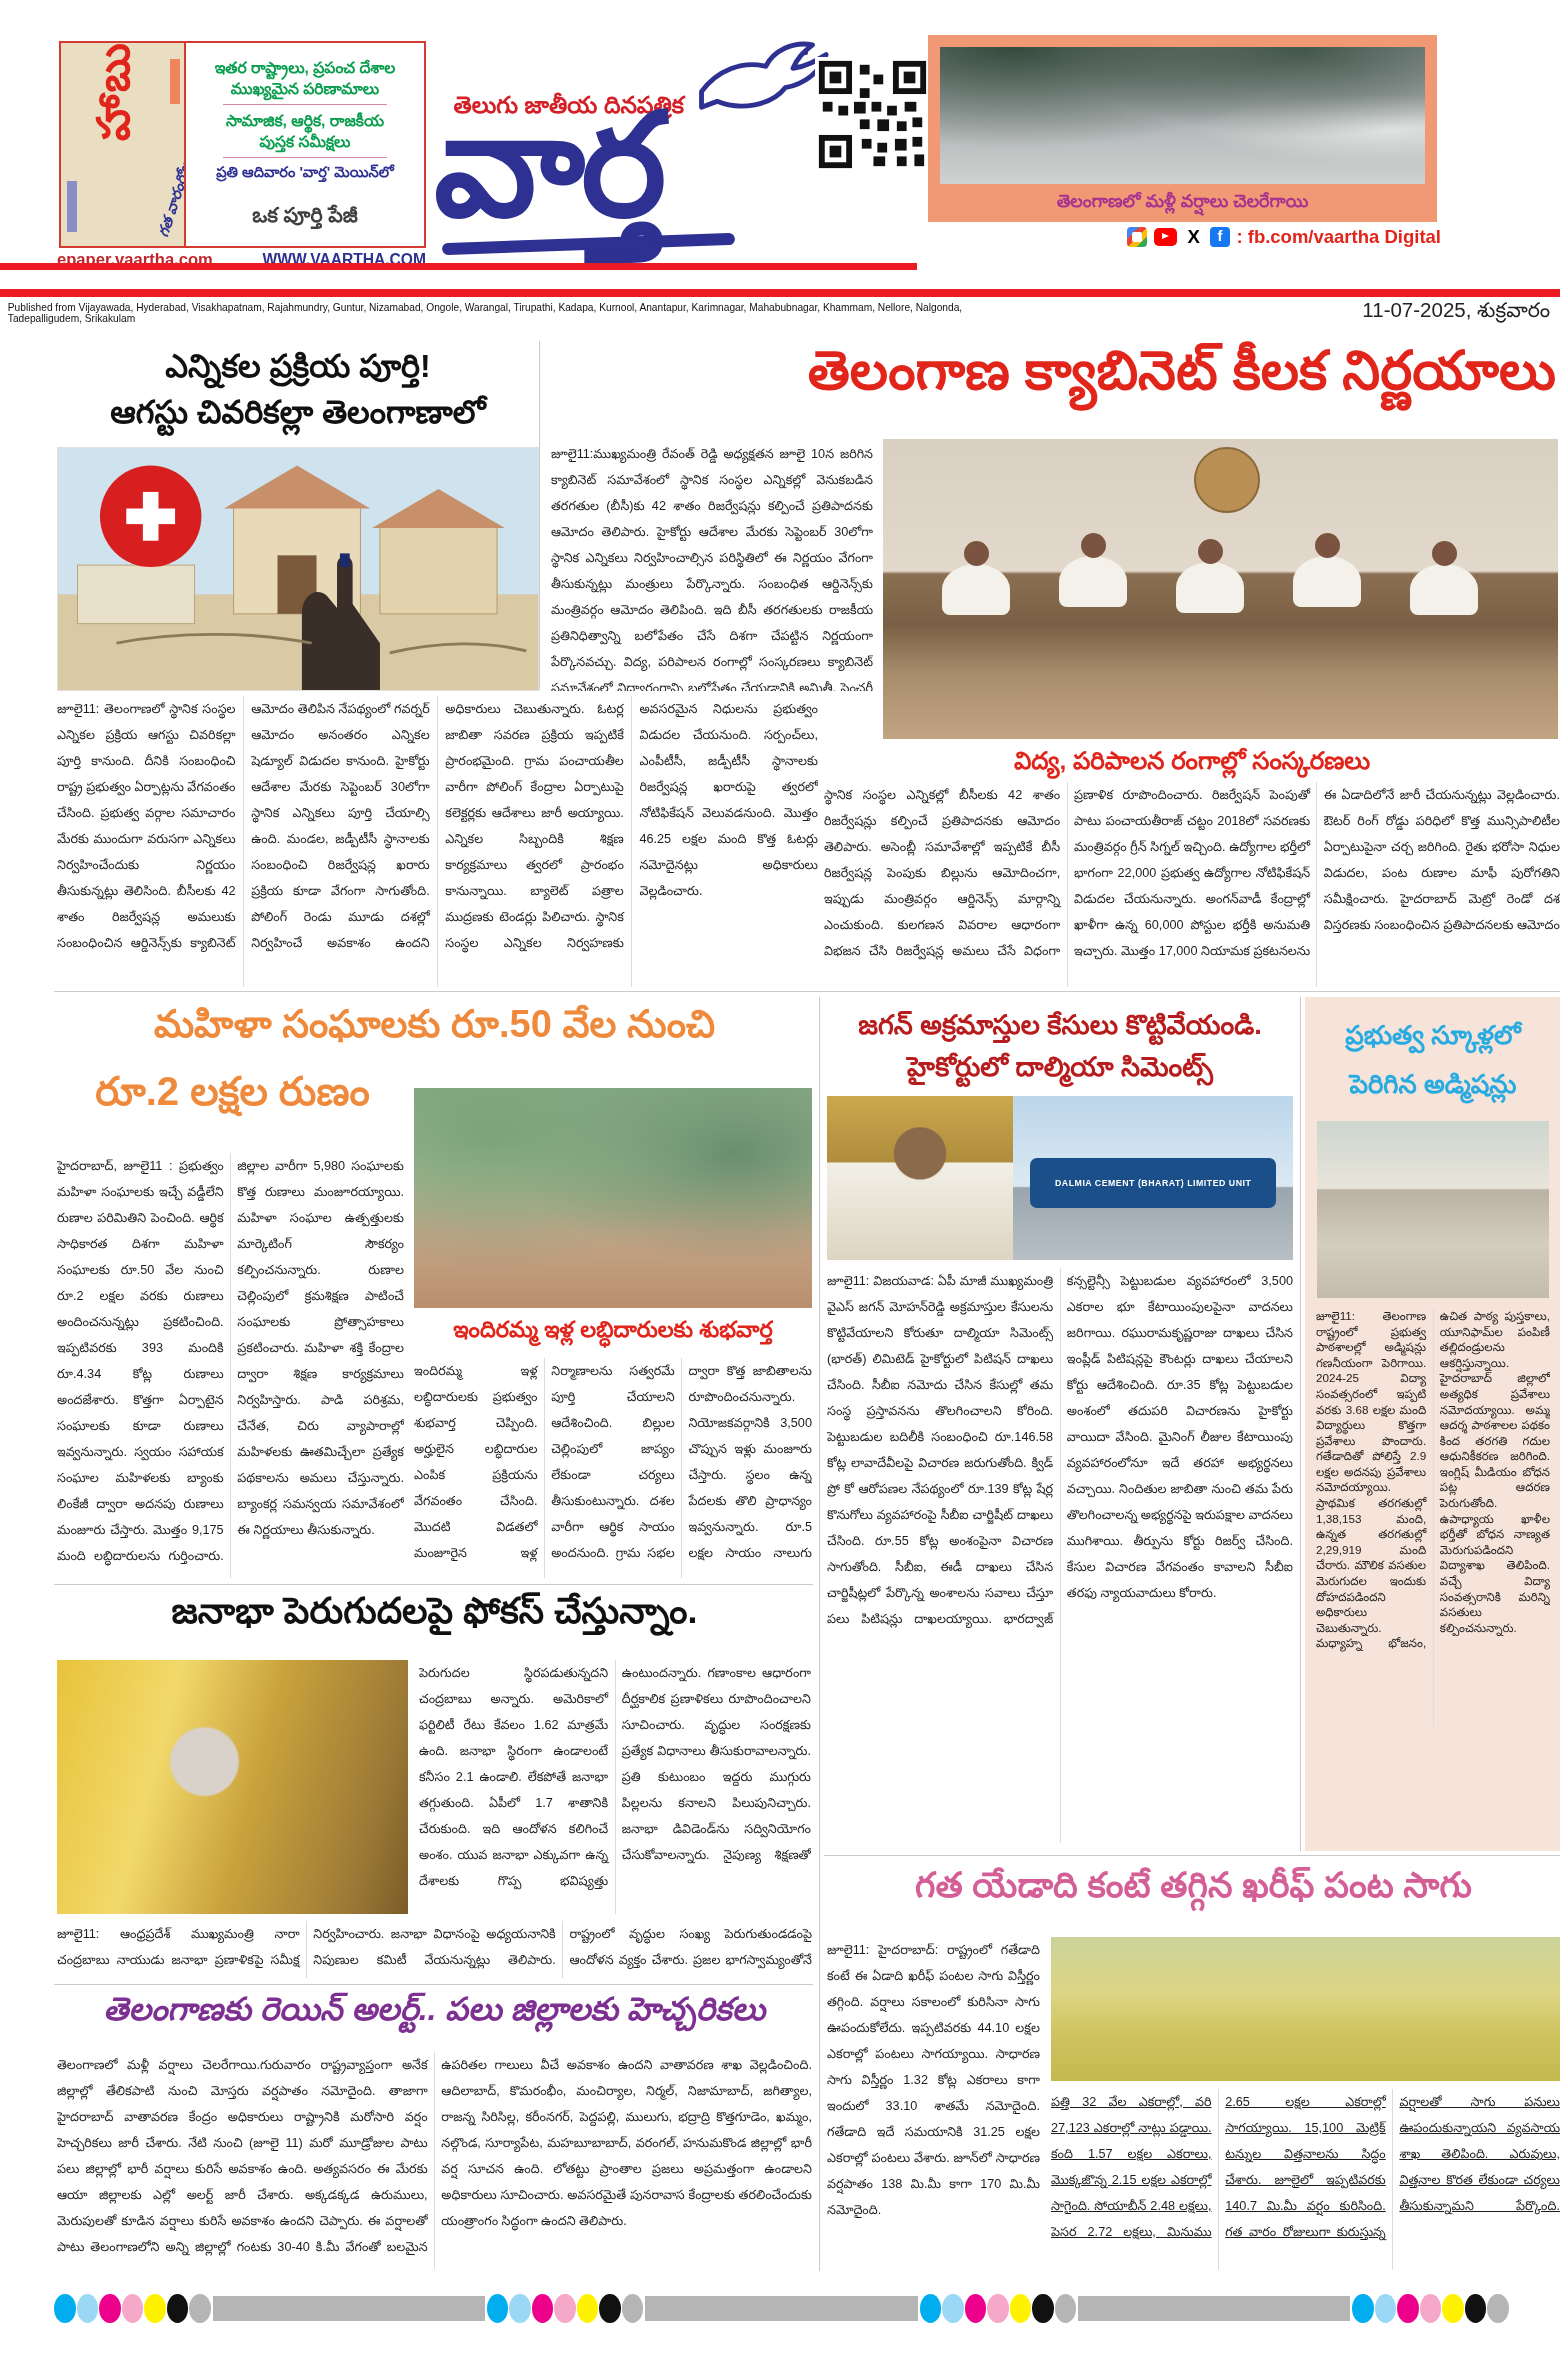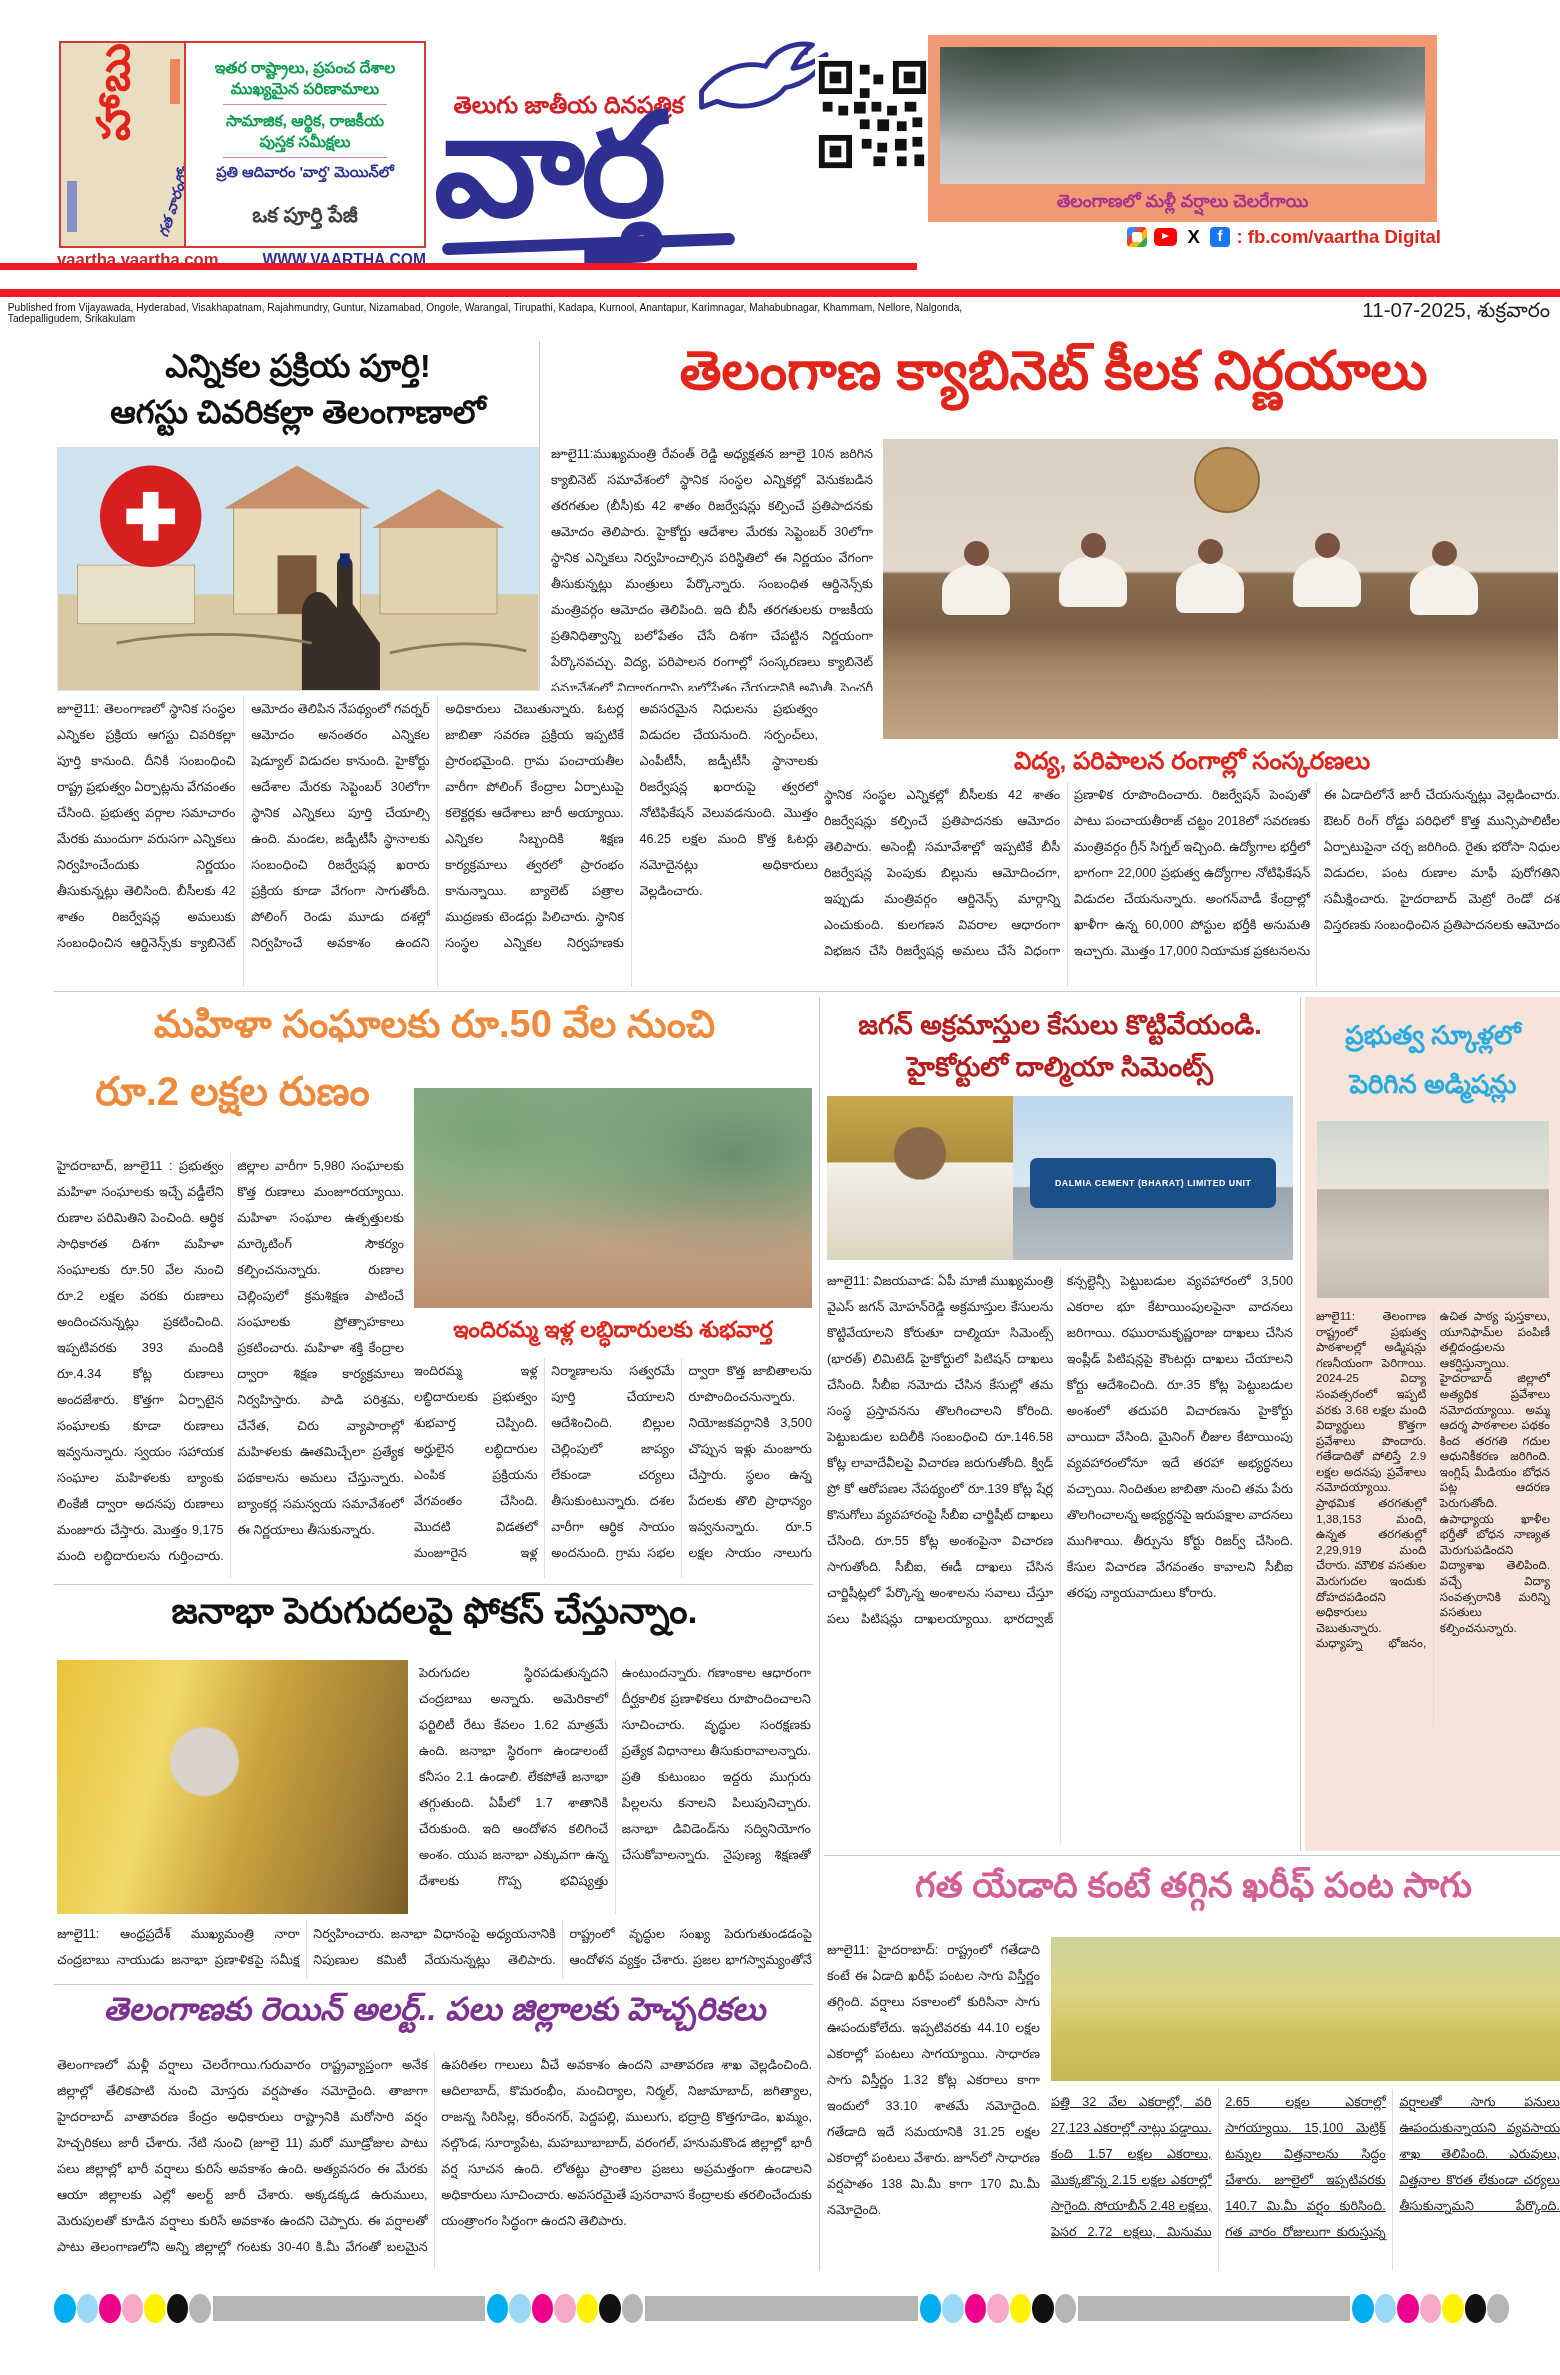--- a/index.html
+++ b/index.html
@@ -60,21 +60,21 @@
   .cols3{column-count:3;column-gap:13.7px;column-rule:1px solid #dcdcdc;}
   .cols4{column-count:4;column-gap:15.6px;column-rule:1px solid #dcdcdc;}
   .vdiv{position:absolute;width:1px;background:#c9c9c9;}
   .hdiv{position:absolute;height:1px;background:#c9c9c9;}
 
   
   .election-headline{position:absolute;left:59px;top:343px;width:478px;text-align:center;font-size:32px;font-weight:bold;color:#111;line-height:1.45;}
   .election-illustration{position:absolute;left:57px;top:447px;width:480px;height:242px;overflow:hidden;border:1px solid #e0e0e0;}
   .election-body{position:absolute;left:57px;top:696px;width:761px;height:291px;}
 
-  .cabinet-headline{position:absolute;left:551px;top:339px;width:1005px;text-align:center;font-size:54px;font-weight:900;color:#e1251b;white-space:nowrap;}
+  .cabinet-headline{position:absolute;left:551px;top:339px;width:1005px;text-align:right;font-size:54px;font-weight:900;color:#e1251b;white-space:nowrap;}
   .cabinet-lead{position:absolute;left:551px;top:441px;width:322px;height:250px;}
   .cabinet-photo{position:absolute;left:883px;top:439px;width:675px;height:300px;overflow:hidden;
      background:linear-gradient(180deg,#d9cfc2 0%,#e2d8cb 44%,#8a6f52 45%,#7a5f44 62%,#a78c6c 78%,#c2a585 100%);}
   .cabinet-photo .emblem{position:absolute;left:46%;top:7.8px;width:62px;height:62px;border-radius:50%;background:#b98f55;border:2.9px solid #8a6a3a;}
   .cabinet-photo .person{position:absolute;width:68px;height:51px;border-radius:50% 50% 7.8px 7.8px;background:#f3f1ea;}
   .cabinet-photo .head{position:absolute;width:25px;height:25px;border-radius:50%;background:#7a5440;margin-left:21.5px;margin-top:-23.4px;}
   .cabinet-subhead{position:absolute;left:824px;top:747px;width:736px;text-align:center;font-size:24.4px;font-weight:bold;color:#e1251b;}
   .cabinet-body2{position:absolute;left:824px;top:782px;width:736px;height:205px;}
 
   
@@ -143,21 +143,21 @@
       <div class="promo-div"></div>
       <div class="promo-green">సామాజిక, ఆర్థిక, రాజకీయ</div>
       <div class="promo-green">పుస్తక సమీక్షలు</div>
       <div class="promo-div"></div>
       <div class="promo-blue">ప్రతి ఆదివారం 'వార్త' మెయిన్‌లో</div>
       <div class="promo-red">ఒక పూర్తి పేజీ</div>
     </div>
   </div>
 
   <div class="url-row">
-    <span class="url-epaper">vaartha.vaartha.com</span>
+    <span class="url-epaper">epaper.vaartha.com</span>
     <span class="url-www">WWW.VAARTHA.COM</span>
   </div>
 
   <div class="logo-block">
     <div class="masthead-tagline">తెలుగు జాతీయ దినపత్రిక</div>
     <div class="dove">
       <svg width="146" height="94" viewBox="0 0 150 96">
         <path d="M18 62 C34 40 60 30 84 36 C92 20 112 10 132 14 C122 22 116 28 112 38 C126 36 136 30 146 24 C140 42 124 54 104 58 C90 76 58 82 34 72 L18 78 Z" fill="#ffffff" stroke="#2e3192" stroke-width="5" stroke-linejoin="round"></path>
         <circle cx="125" cy="22" r="2.5" fill="#2e3192"></circle>
       </svg>

